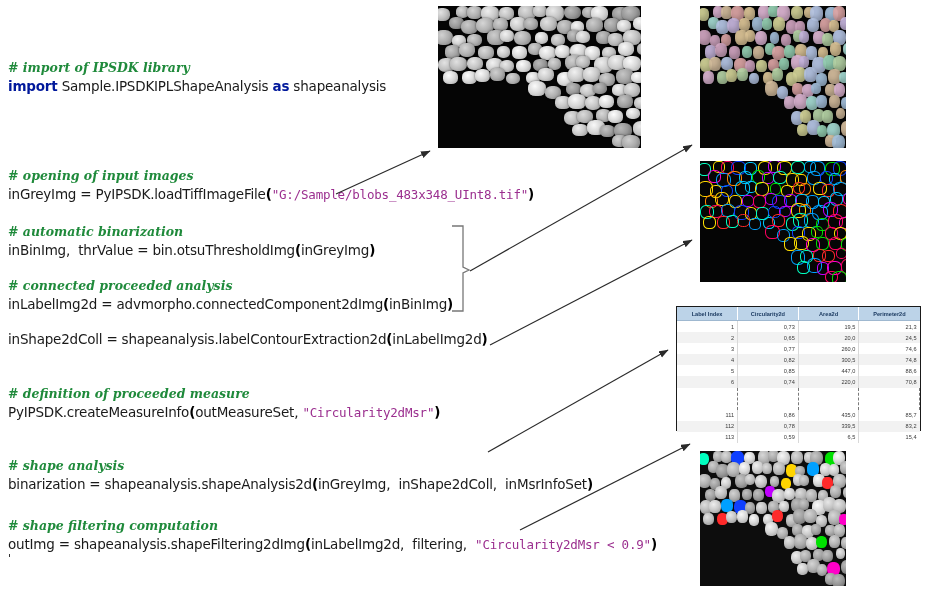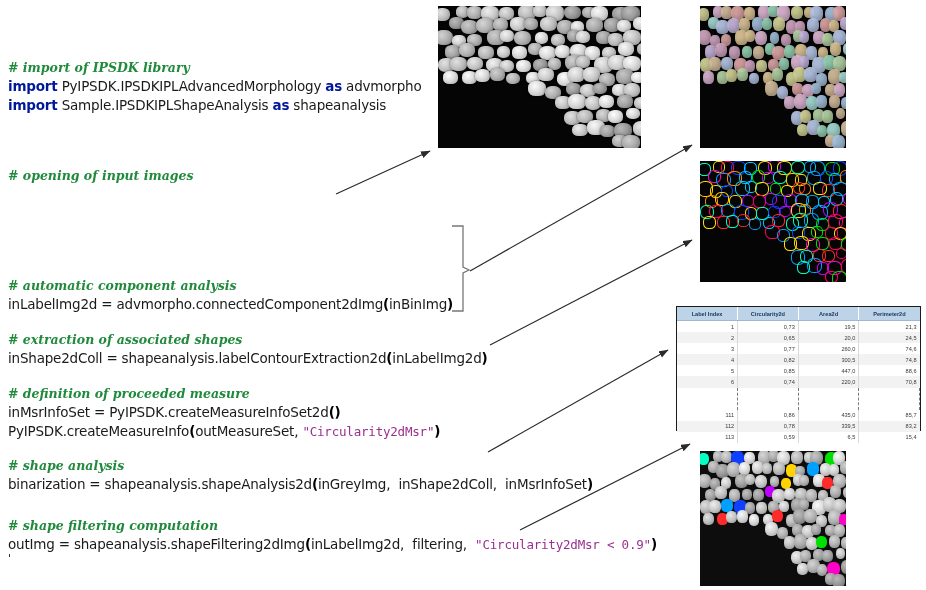--- a/index.html
+++ b/index.html
@@ -38,42 +38,44 @@
   .arrow-layer{position:absolute;left:0;top:0;width:926px;height:590px;
                pointer-events:none;}
 </style>
 </head>
 <body>
 
 <div id="code-panel">
 
   <div class="code-block" style="top:58px">
     <div class="code-line"><span class="cmt"># import of IPSDK library</span></div>
-    <div class="code-line"><span class="kw">import</span><span> PyIPSDK.IPSDKIPLAdvancedMorphology </span><span class="kw">as</span><span> advmorpho</span></div>
     <div class="code-line"><span class="kw">import</span><span> Sample.IPSDKIPLShapeAnalysis </span><span class="kw">as</span><span> shapeanalysis</span></div>
   </div>
 
   <div class="code-block" style="top:166px">
     <div class="code-line"><span class="cmt"># opening of input images</span></div>
-  </div>
-
+    <div class="code-line"><span>inGreyImg = PyIPSDK.loadTiffImageFile</span><span class="bd">(</span><span class="str">"G:/Sample/blobs_483x348_UInt8.tif"</span><span class="bd">)</span></div>
+  </div>
+
+  <div class="code-block" style="top:222px">
+    <div class="code-line"><span class="cmt"># automatic binarization</span></div>
+    <div class="code-line"><span>inBinImg,  thrValue = bin.otsuThresholdImg</span><span class="bd">(</span><span>inGreyImg</span><span class="bd">)</span></div>
+  </div>
 
   <div class="code-block" style="top:276px">
-    <div class="code-line"><span class="cmt"># automatic component analysis</span></div>
+    <div class="code-line"><span class="cmt"># connected proceeded analysis</span></div>
     <div class="code-line"><span>inLabelImg2d = advmorpho.connectedComponent2dImg</span><span class="bd">(</span><span>inBinImg</span><span class="bd">)</span></div>
   </div>
 
   <div class="code-block" style="top:330px">
-    <div class="code-line"><span class="cmt"># extraction of associated shapes</span></div>
     <div class="code-line"><span>inShape2dColl = shapeanalysis.labelContourExtraction2d</span><span class="bd">(</span><span>inLabelImg2d</span><span class="bd">)</span></div>
   </div>
 
   <div class="code-block" style="top:384px">
     <div class="code-line"><span class="cmt"># definition of proceeded measure</span></div>
-    <div class="code-line"><span>inMsrInfoSet = PyIPSDK.createMeasureInfoSet2d</span><span class="bd">()</span></div>
     <div class="code-line"><span>PyIPSDK.createMeasureInfo</span><span class="bd">(</span><span>outMeasureSet, </span><span class="str">"Circularity2dMsr"</span><span class="bd">)</span></div>
   </div>
 
   <div class="code-block" style="top:456px">
     <div class="code-line"><span class="cmt"># shape analysis</span></div>
     <div class="code-line"><span>binarization = shapeanalysis.shapeAnalysis2d</span><span class="bd">(</span><span>inGreyImg,  inShape2dColl,  inMsrInfoSet</span><span class="bd">)</span></div>
   </div>
 
   <div class="code-block" style="top:516px">
     <div class="code-line"><span class="cmt"># shape filtering computation</span></div>

